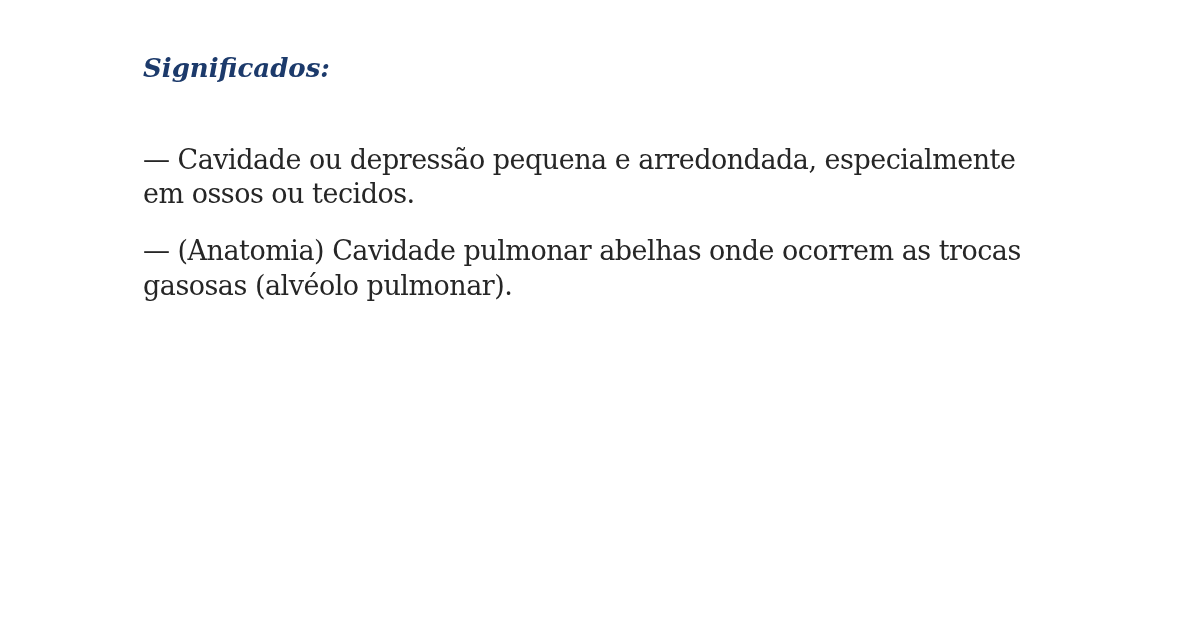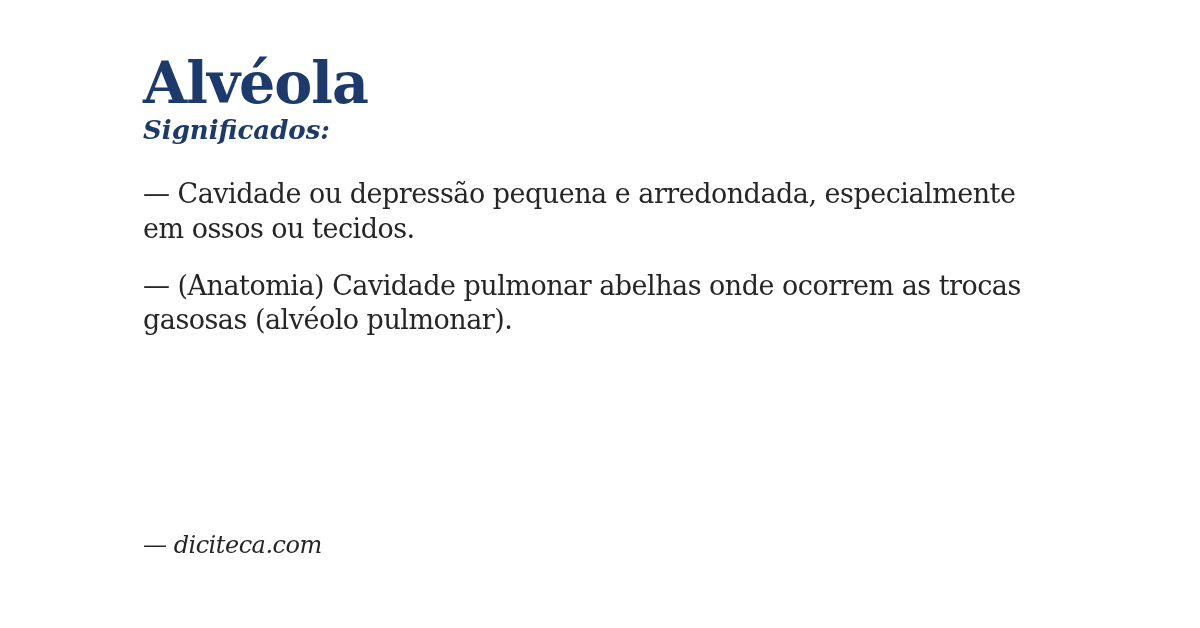--- a/index.html
+++ b/index.html
@@ -32,21 +32,21 @@
   }
   .subtitle {
     margin: 2px 0 0 0;
     font-size: 26px;
     line-height: 1.15;
     font-weight: 700;
     font-style: italic;
     color: #1c3a6b;
   }
   .meanings {
-    margin-top: 32px;
+    margin-top: 59px;
     color: #262626;
   }
   .meaning {
     margin: 0 0 23px 0;
     font-size: 27px;
     line-height: 1.27;
     letter-spacing: -0.5px;
     max-width: 880px;
   }
   .footer {
@@ -58,23 +58,21 @@
     font-weight: 500;
     color: #262626;
     letter-spacing: -0.5px;
   }
 </style>
 </head>
 <body>
 
 <div class="card">
   <div class="content">
-    <h1 class="title">Alvéola</h1>
     <h2 class="subtitle">Significados:</h2>
 
     <div class="meanings">
       <p class="meaning">— Cavidade ou depressão pequena e arredondada, especialmente em ossos ou tecidos.</p>
       <p class="meaning">— (Anatomia) Cavidade pulmonar abelhas onde ocorrem as trocas gasosas (alvéolo pulmonar).</p>
     </div>
   </div>
 
-  <div class="footer">— diciteca.com</div>
 </div>
 
 </body></html>

